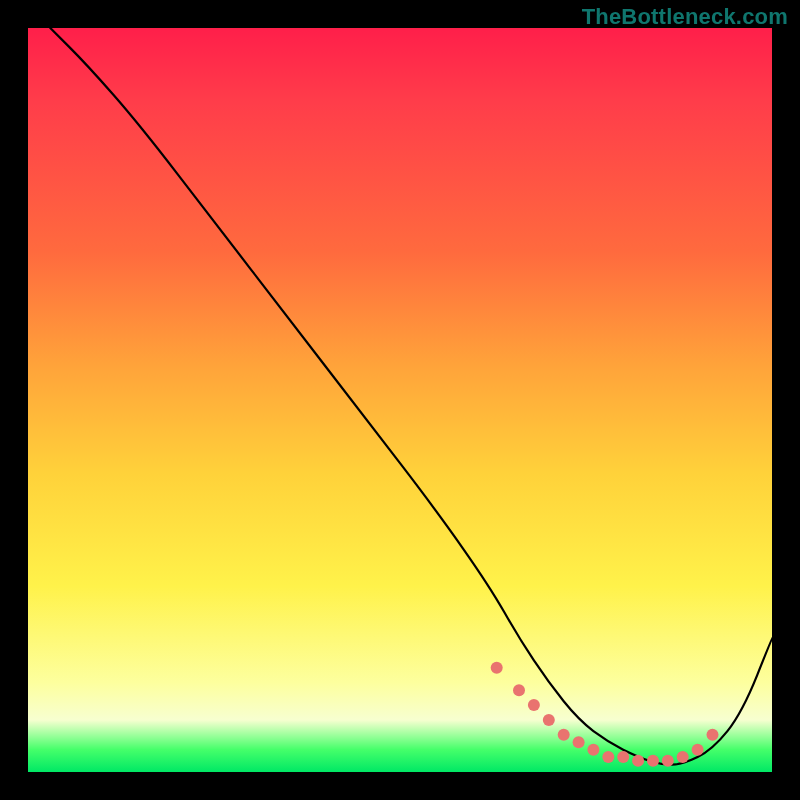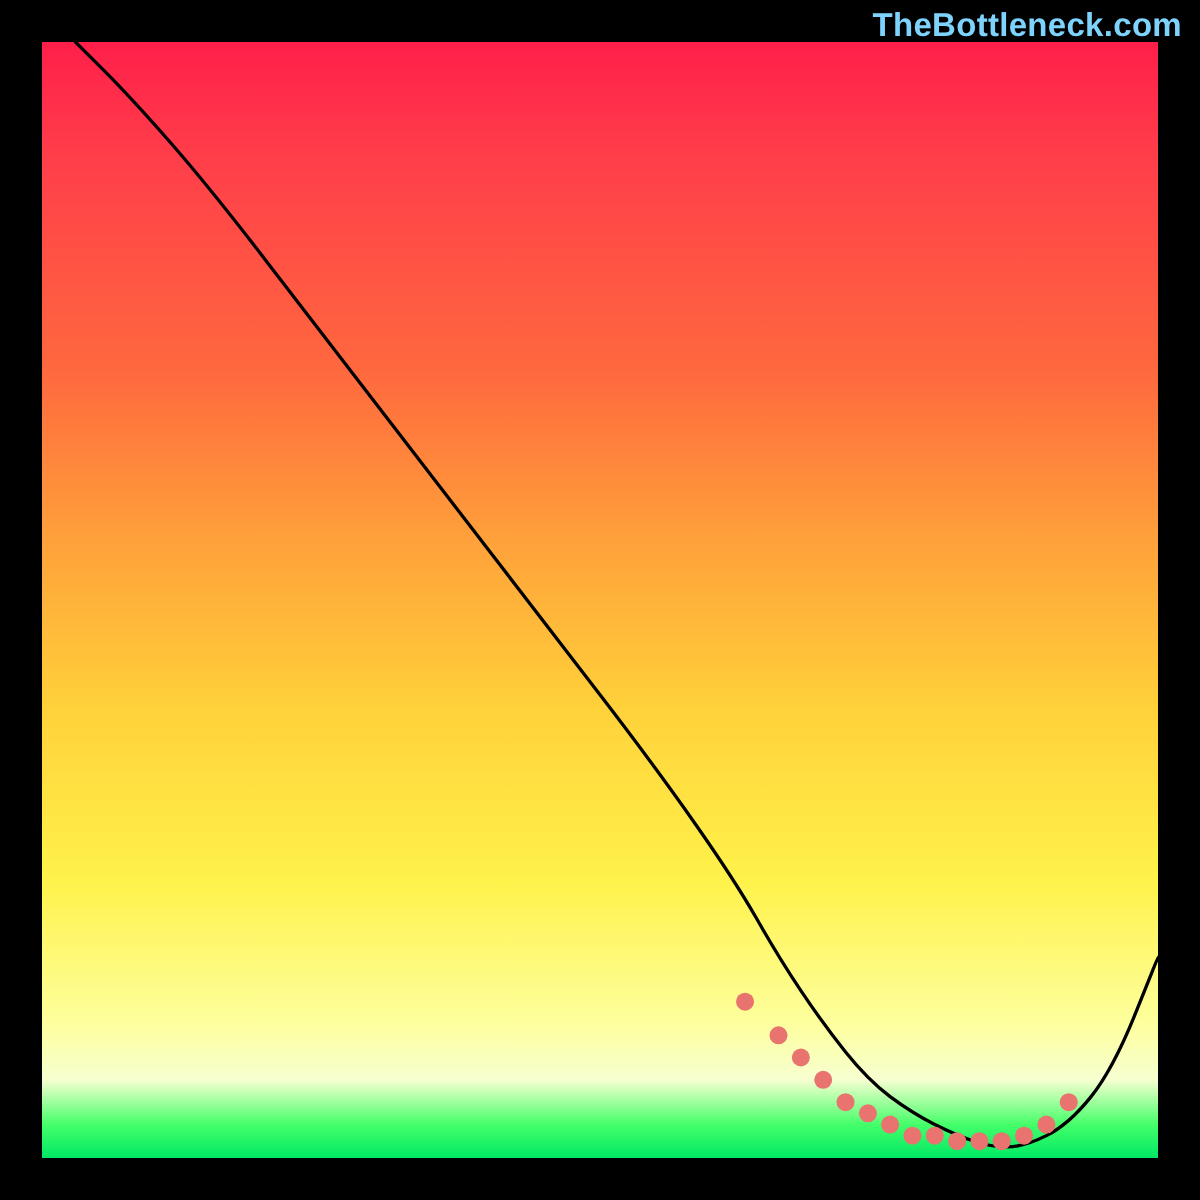--- a/index.html
+++ b/index.html
@@ -44,21 +44,21 @@
     left: 0;
     top: 0;
     width: 744px;
     height: 744px;
     pointer-events: none;
   }
   .watermark {
     position: absolute;
     top: 4px;
     right: 12px;
-    color: #7dd3fc;
+    color: #0f766e;
     font-size: 22px;
     font-weight: 600;
     letter-spacing: 0.2px;
     user-select: none;
   }
 </style>
 </head>
 <body>
 
 <div class="stage">

